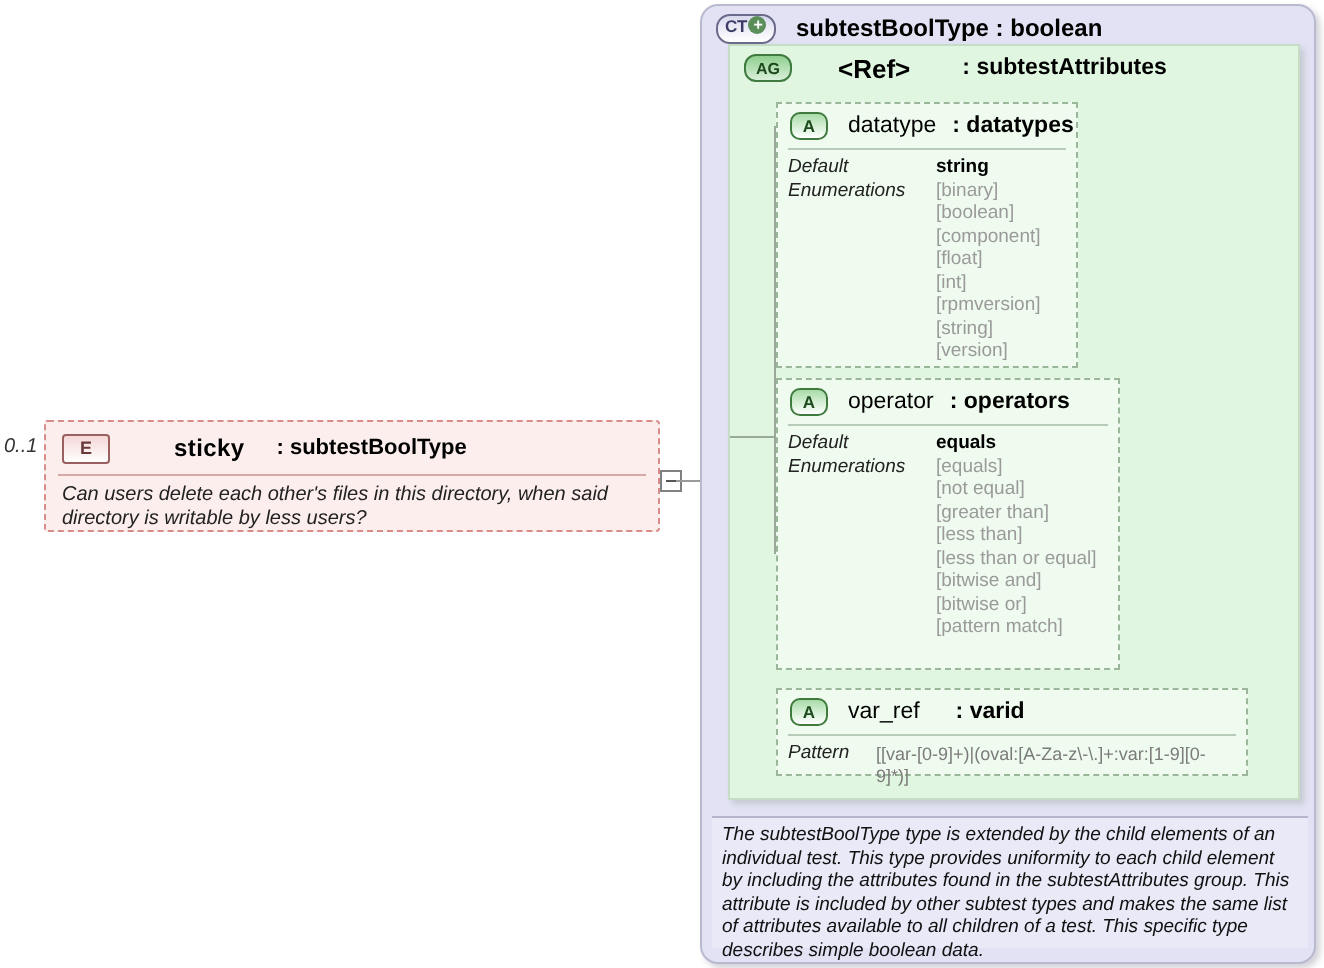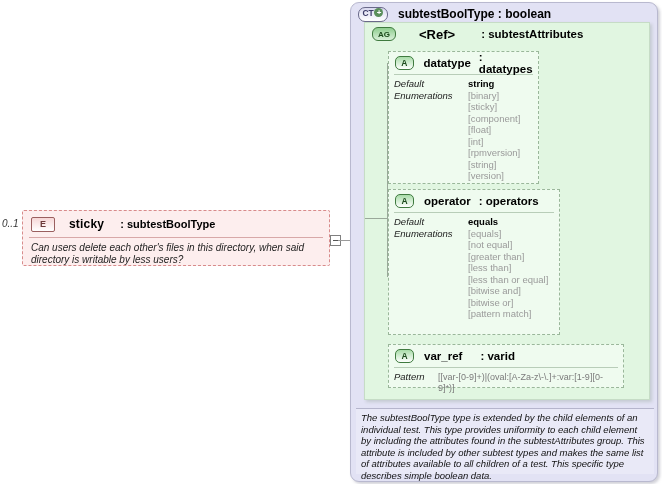--- a/index.html
+++ b/index.html
@@ -25,21 +25,21 @@
   #sticky-box .hdr{
     height:26px;display:flex;align-items:center;padding-left:8px;
   }
   #sticky-badge{
     width:24px;height:15px;border:1px solid #9a5f5f;border-radius:2px;
     background:linear-gradient(to bottom,#f6d7d7,#ffffff);
     display:flex;align-items:center;justify-content:center;
     font-size:9px;font-weight:bold;color:#6b3a3a;
     box-sizing:border-box;
   }
-  #sticky-name{font-size:12px;font-weight:bold;margin-left:14px;letter-spacing:.2px;}
+  #sticky-name{font-size:12px;font-weight:bold;margin-left:32px;letter-spacing:.2px;}
   #sticky-type{font-size:11px;font-weight:bold;margin-left:16px;}
   #sticky-sep{height:1px;background:#d8a8a8;margin:0 6px;}
   #sticky-doc{
     padding:4px 8px 0 8px;font-style:italic;font-size:10px;line-height:12px;color:#222;
   }
   #mult-label{
     left:2px;top:218px;font-style:italic;font-size:10px;color:#333;
   }
 
   
@@ -105,21 +105,21 @@
     border:1px dashed #9ab79a;
     box-sizing:border-box;
   }
   .attr-hdr{height:22px;display:flex;align-items:center;padding-left:6px;}
   .attr-badge{
     width:19px;height:14px;border:1px solid #3f7a3f;border-radius:5px;
     background:linear-gradient(to bottom,#a8dca8,#ffffff);
     display:flex;align-items:center;justify-content:center;
     font-size:8.5px;font-weight:bold;color:#1d4a1d;box-sizing:border-box;
   }
-  .attr-name{font-size:11.5px;font-weight:bold;margin-left:10px;}
+  .attr-name{font-size:11.5px;font-weight:normal;margin-left:10px;}
   .attr-type{font-size:11.5px;font-weight:bold;margin-left:8px;}
   .attr-sep{height:1px;background:#b8cdb8;margin:0 5px;}
   .facet-row{display:flex;padding:3px 5px 0 5px;}
   .facet-label{
     width:74px;font-style:italic;font-size:9.5px;line-height:11.5px;color:#222;flex:none;
   }
   .facet-vals{font-size:9.5px;line-height:11.5px;}
   .facet-vals .def{color:#000;font-weight:bold;}
   .facet-vals .enum{color:#9a9a9a;}
   .pattern-val{font-size:9px;color:#7b7b7b;line-height:11px;padding-top:1px;}
@@ -184,21 +184,21 @@
   </div>
   <div class="attr-sep"></div>
   <div class="facet-row">
     <div class="facet-label">
       <div>Default</div>
       <div>Enumerations</div>
     </div>
     <div class="facet-vals">
       <div class="def">string</div>
       <div class="enum">[binary]</div>
-      <div class="enum">[sticky]</div>
+      <div class="enum">[boolean]</div>
       <div class="enum">[component]</div>
       <div class="enum">[float]</div>
       <div class="enum">[int]</div>
       <div class="enum">[rpmversion]</div>
       <div class="enum">[string]</div>
       <div class="enum">[version]</div>
     </div>
   </div>
 </div>
 

